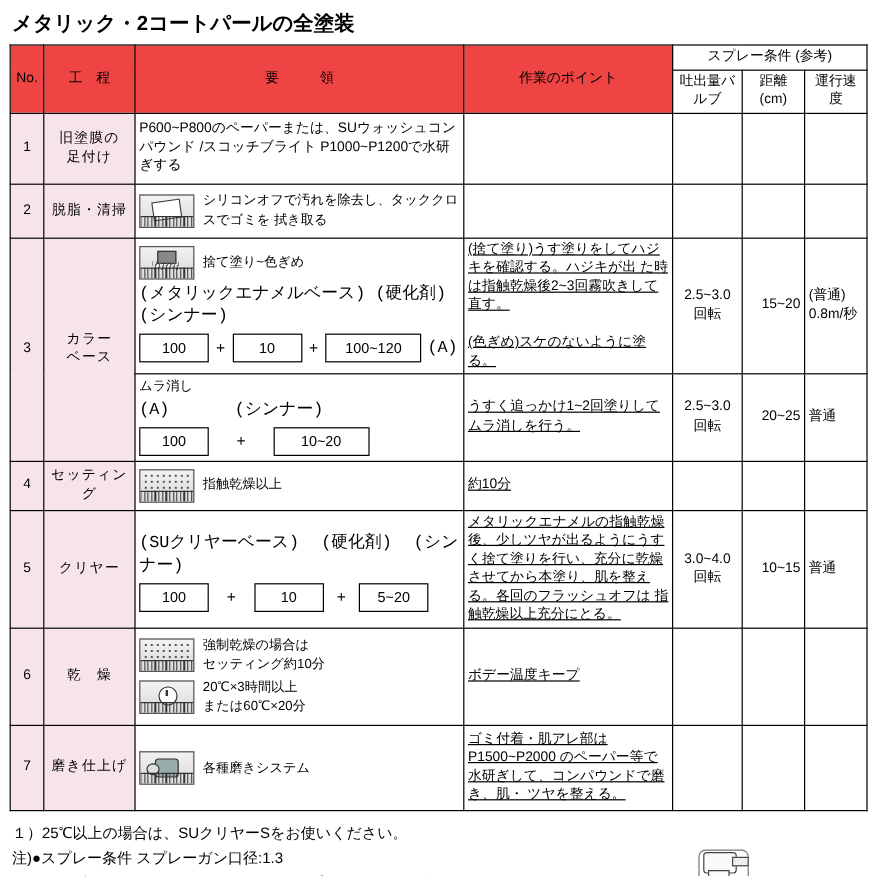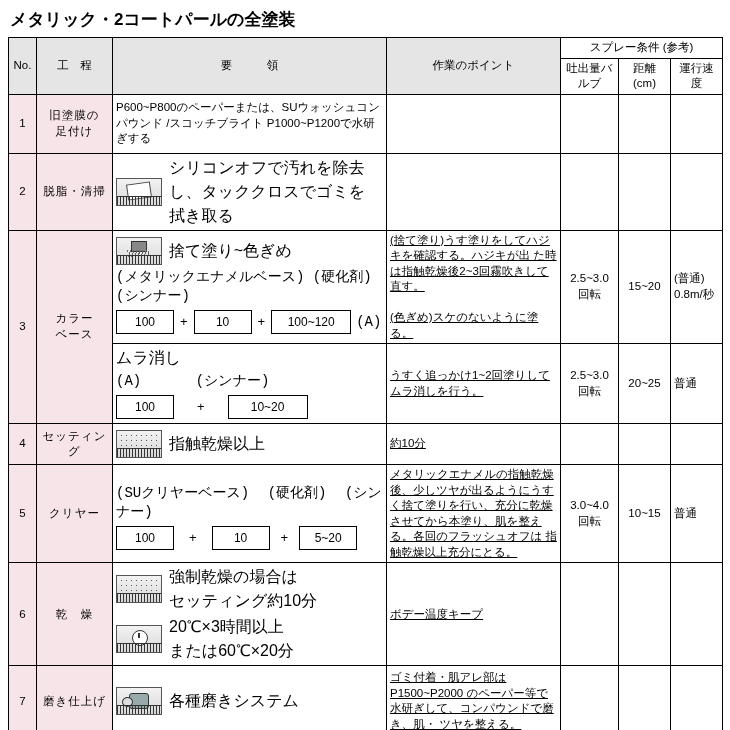--- a/index.html
+++ b/index.html
@@ -36,21 +36,21 @@
     border: 1px solid #000000;
     padding: 2px 3px;
     font-size: 11.5px;
     vertical-align: middle;
     line-height: 1.35;
   }
   .hdr {
     text-align: center;
     font-size: 12px;
     font-weight: normal;
-    background: #e5e5e5;
+    background: #ef4444;
     padding: 4px 2px;
   }
   .hdr-spray {
     text-align: center;
     font-size: 10.5px;
     padding: 2px;
   }
   .hdr-sub {
     text-align: center;
     font-size: 9.5px;
@@ -81,30 +81,30 @@
     line-height: 1.45;
     text-decoration: underline;
   }
   .valve {
     width: 58px;
     text-align: center;
     font-size: 11px;
   }
   .dist {
     width: 52px;
-    text-align: center;
+    text-align: right;
     font-size: 11px;
   }
   .speed {
     width: 52px;
     text-align: left;
     font-size: 11px;
   }
   .row-text {
-    font-size: 16px;
+    font-size: 11px;
     line-height: 1.5;
   }
   
   .formula {
     display: flex;
     align-items: center;
     gap: 5px;
     margin: 4px 0 2px 0;
   }
   .fbox {
@@ -461,20 +461,21 @@
       <td class="point" style="white-space:pre-line">ゴミ付着・肌アレ部は
 P1500~P2000 のペーパー等で水研ぎして、コンパウンドで磨き、肌・ ツヤを整える。</td>
       <td class="valve"></td>
       <td class="dist"></td>
       <td class="speed"></td>
     </tr>
   </tbody>
     </table>
 
   <div class="notes">
+    <div class="line">１）25℃以上の場合は、SUクリヤーSをお使いください。</div>
     <div class="line">
       <span>注)</span><span>●スプレー条件 スプレーガン口径:1.3</span>
     </div>
     <div class="line note-indent">吹付圧力:0.25~0.30MPa(2.5~3kg/cm²) スプレーパターン:全開</div>
 
     <span class="gun-illus">
       <span class="ring"></span>
       <span class="body"></span>
       <span class="cup"></span>
       <span class="nozzle"></span>

